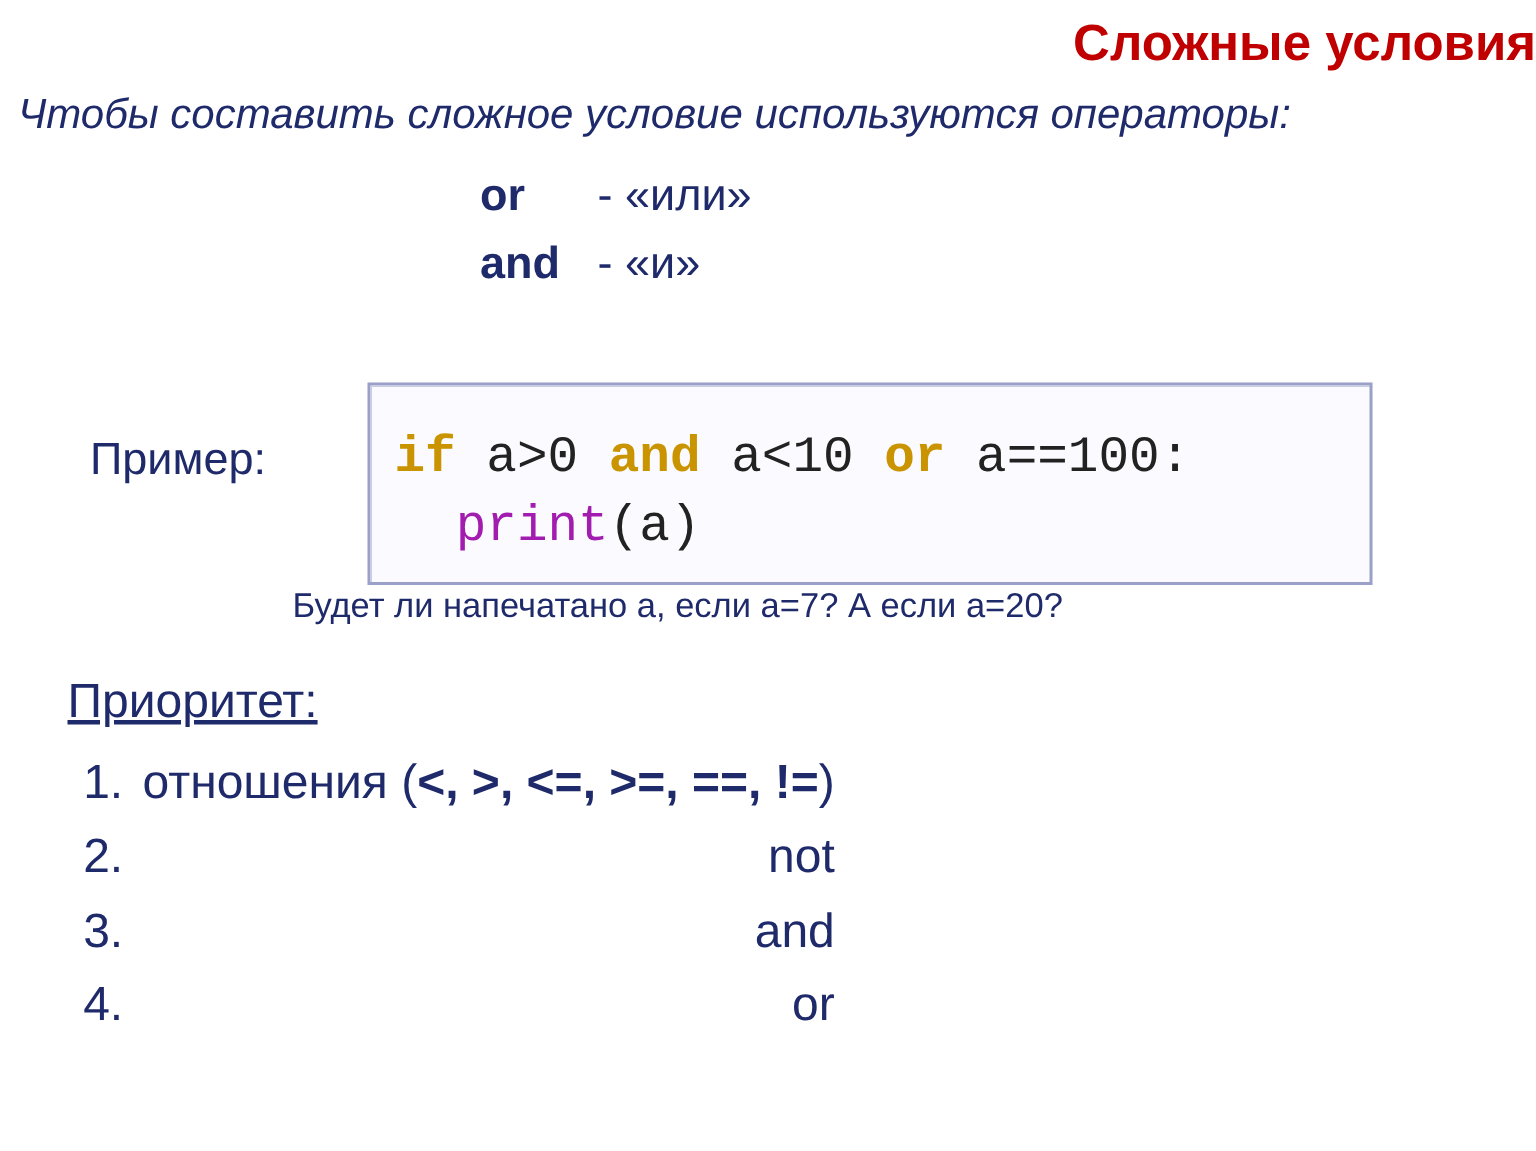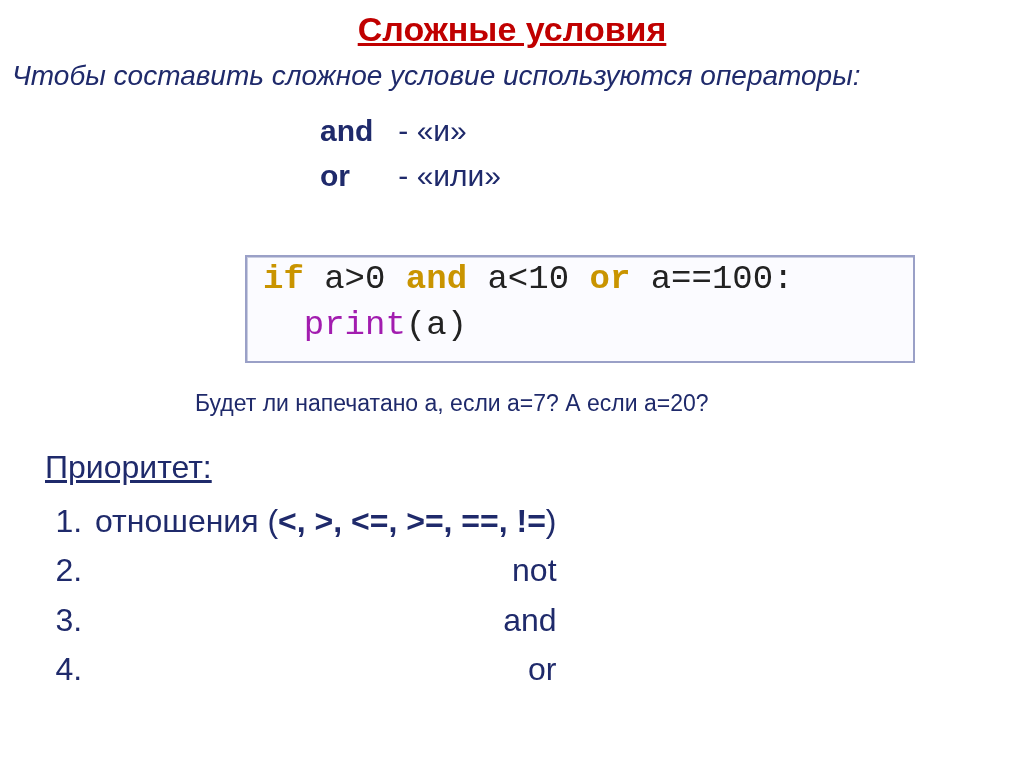--- a/index.html
+++ b/index.html
@@ -16,25 +16,24 @@
     position: relative;
     width: 1024px;
     height: 767px;
     box-sizing: border-box;
   }
   .title {
     position: absolute;
     top: 10px;
     left: 0;
     width: 100%;
-    text-align: center;
+    text-align: right;
     font-size: 34px;
     font-weight: bold;
     color: #c00000;
-    text-decoration: underline;
   }
   .intro {
     position: absolute;
     top: 60px;
     left: 12px;
     font-size: 28px;
     color: #1f2a6b;
     font-style: italic;
   }
   .ops {
@@ -56,21 +55,21 @@
     font-size: 30px;
     color: #1f2a6b;
   }
   .codebox {
     position: absolute;
     top: 255px;
     left: 245px;
     width: 670px;
     border: 2px solid #9aa0c7;
     background: #fbfbff;
-    padding: 0 16px 12px;
+    padding: 27px 16px 12px;
     font-family: "Courier New", Courier, monospace;
     font-size: 34px;
     line-height: 1.35;
     box-shadow: 1px 1px 0 #c9cde0 inset;
     box-sizing: border-box;
   }
   .codebox .kw { color: #c99400; font-weight: bold; }
   .codebox .plain { color: #222; }
   .codebox .fn { color: #a21caf; }
   .codebox .paren { color: #222; }
@@ -108,29 +107,30 @@
 <body>
 
 <div class="slide">
 
   <div class="title">Сложные условия</div>
 
   <div class="intro">Чтобы составить сложное условие используются операторы:</div>
 
   <div class="ops">
     <div>
+      <span class="kw">or</span>
+      <span>- «или»</span>
+    </div>
+    <div>
       <span class="kw">and</span>
       <span>- «и»</span>
     </div>
-    <div>
-      <span class="kw">or</span>
-      <span>- «или»</span>
-    </div>
   </div>
 
+  <div class="example-label">Пример:</div>
 
   <div class="codebox">
     <div>
       <span class="kw">if</span><span class="plain"> a&gt;0 </span><span class="kw">and</span><span class="plain"> a&lt;10 </span><span class="kw">or</span><span class="plain"> a==100:</span>
     </div>
     <div>
       <span class="indent"></span><span class="fn">print</span><span class="paren">(a)</span>
     </div>
   </div>
 

